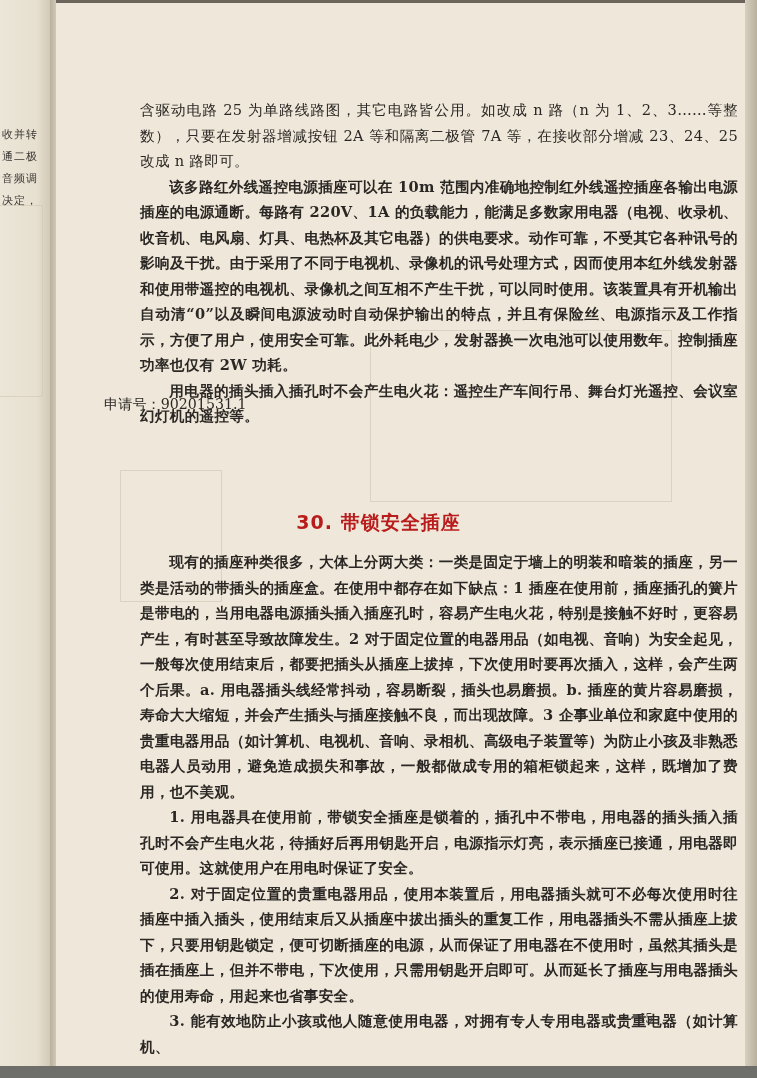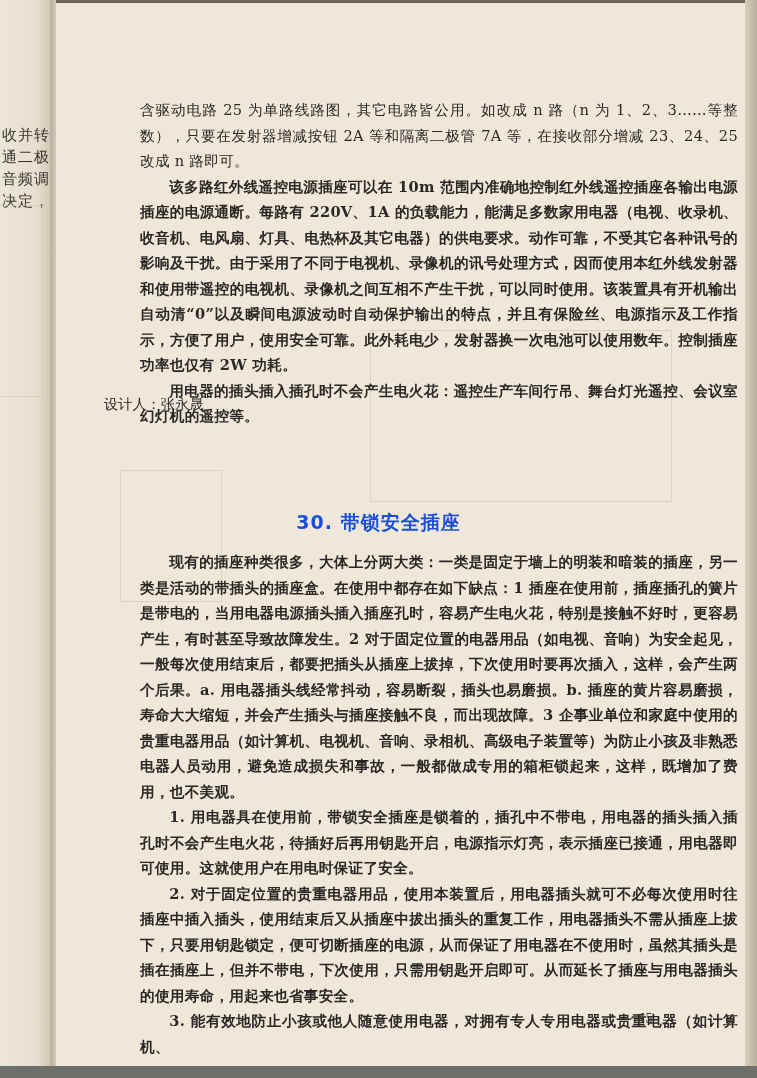--- a/index.html
+++ b/index.html
@@ -7,21 +7,21 @@
     width:757px; height:1078px; overflow:hidden; position:relative;
     background:#e9e2d3;
     font-family:"DejaVu Serif","Liberation Serif",serif;
     color:#2b2724;
   }
   .left-page {
     position:absolute; left:0; top:0; width:52px; height:1078px;
     background:linear-gradient(90deg,#ece6d8 0%,#e7e0d0 70%,#cfc6b3 100%);
   }
   .left-page .frag {
-    position:absolute; left:2px; font-size:15px; line-height:22px; color:#3a3632;
+    position:absolute; left:2px; font-size:11px; line-height:22px; color:#3a3632;
     white-space:nowrap; letter-spacing:1px;
   }
   .left-fig {
     position:absolute; left:0; top:205px; width:42px; height:190px;
     border:1px solid #cfc7b6; border-left:none; opacity:0.6;
   }
   .gutter {
     position:absolute; left:50px; top:0; width:8px; height:1078px;
     background:linear-gradient(90deg,#b9b09d,#d9d1c0);
   }
@@ -38,21 +38,21 @@
     letter-spacing:0.3px;
     margin-left:40px;
   }
   .text p { margin:0; }
   .indent { text-indent:2em;font-weight:bold; }
   .meta { position:absolute; left:104px; font-size:14.2px; line-height:25px; }
   .meta div { white-space:nowrap; }
   .title {
     position:absolute; left:0; width:757px; top:510px; text-align:center;
     font-family:"DejaVu Sans","Liberation Sans",sans-serif;
-    font-weight:bold; font-size:19px; letter-spacing:1px; color:#1d4ed8;
+    font-weight:bold; font-size:19px; letter-spacing:1px; color:#b91c1c;
   }
   .pagenum {
     position:absolute; left:630px; top:1012px; font-size:12px; color:#3a3632;
   }
   .ghost {
     position:absolute; border:1px solid rgba(120,110,95,0.18);
   }
 </style>
 </head>
 <body>
@@ -73,21 +73,21 @@
 <div class="ghost" style="left:370px;top:330px;width:300px;height:170px;"></div>
 <div class="ghost" style="left:120px;top:470px;width:100px;height:130px;"></div>
 
 <div class="text" style="top:97px">
   <p>含驱动电路 25 为单路线路图，其它电路皆公用。如改成 n 路（n 为 1、2、3……等整数），只要在发射器增减按钮 2A 等和隔离二极管 7A 等，在接收部分增减 23、24、25 改成 n 路即可。</p>
   <p class="indent">该多路红外线遥控电源插座可以在 10m 范围内准确地控制红外线遥控插座各输出电源插座的电源通断。每路有 220V、1A 的负载能力，能满足多数家用电器（电视、收录机、收音机、电风扇、灯具、电热杯及其它电器）的供电要求。动作可靠，不受其它各种讯号的影响及干扰。由于采用了不同于电视机、录像机的讯号处理方式，因而使用本红外线发射器和使用带遥控的电视机、录像机之间互相不产生干扰，可以同时使用。该装置具有开机输出自动清“0”以及瞬间电源波动时自动保护输出的特点，并且有保险丝、电源指示及工作指示，方便了用户，使用安全可靠。此外耗电少，发射器换一次电池可以使用数年。控制插座功率也仅有 2W 功耗。</p>
   <p class="indent">用电器的插头插入插孔时不会产生电火花：遥控生产车间行吊、舞台灯光遥控、会议室幻灯机的遥控等。</p>
 </div>
 
 <div class="meta" style="top:392px">
-  <div>设计人：张永晟</div>
+  <div>申请号：90201531.1</div>
 </div>
 
 <div class="title">30. 带锁安全插座</div>
 
 <div class="text" style="top:549px">
   <p class="indent">现有的插座种类很多，大体上分两大类：一类是固定于墙上的明装和暗装的插座，另一类是活动的带插头的插座盒。在使用中都存在如下缺点：1 插座在使用前，插座插孔的簧片是带电的，当用电器电源插头插入插座孔时，容易产生电火花，特别是接触不好时，更容易产生，有时甚至导致故障发生。2 对于固定位置的电器用品（如电视、音响）为安全起见，一般每次使用结束后，都要把插头从插座上拔掉，下次使用时要再次插入，这样，会产生两个后果。a. 用电器插头线经常抖动，容易断裂，插头也易磨损。b. 插座的黄片容易磨损，寿命大大缩短，并会产生插头与插座接触不良，而出现故障。3 企事业单位和家庭中使用的贵重电器用品（如计算机、电视机、音响、录相机、高级电子装置等）为防止小孩及非熟悉电器人员动用，避免造成损失和事故，一般都做成专用的箱柜锁起来，这样，既增加了费用，也不美观。</p>
   <p class="indent">1. 用电器具在使用前，带锁安全插座是锁着的，插孔中不带电，用电器的插头插入插孔时不会产生电火花，待插好后再用钥匙开启，电源指示灯亮，表示插座已接通，用电器即可使用。这就使用户在用电时保证了安全。</p>
   <p class="indent">2. 对于固定位置的贵重电器用品，使用本装置后，用电器插头就可不必每次使用时往插座中插入插头，使用结束后又从插座中拔出插头的重复工作，用电器插头不需从插座上拔下，只要用钥匙锁定，便可切断插座的电源，从而保证了用电器在不使用时，虽然其插头是插在插座上，但并不带电，下次使用，只需用钥匙开启即可。从而延长了插座与用电器插头的使用寿命，用起来也省事安全。</p>
   <p class="indent">3. 能有效地防止小孩或他人随意使用电器，对拥有专人专用电器或贵重电器（如计算机、</p>
 </div>

